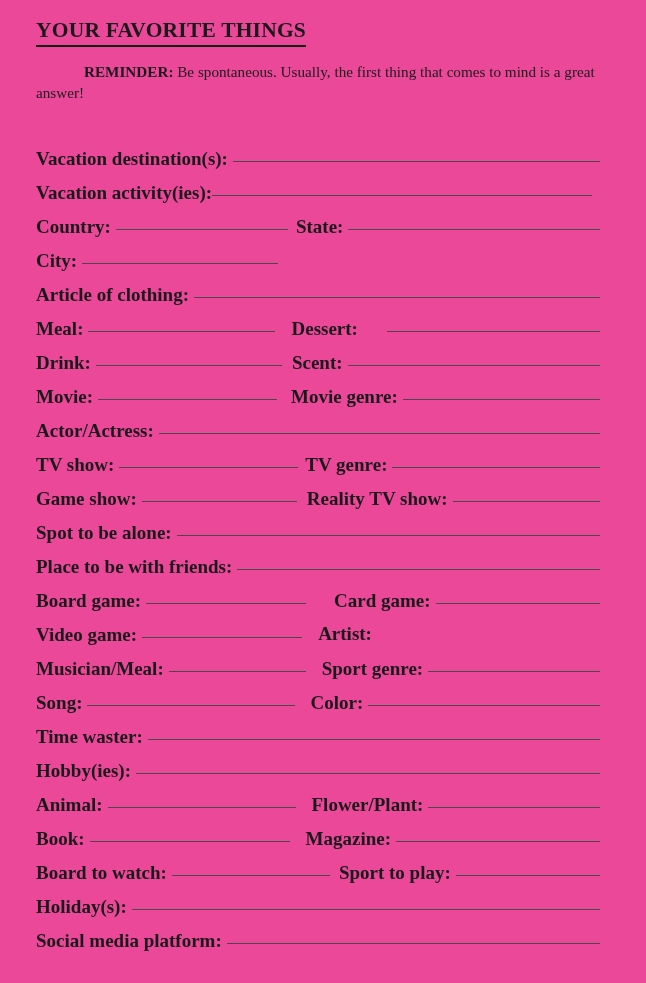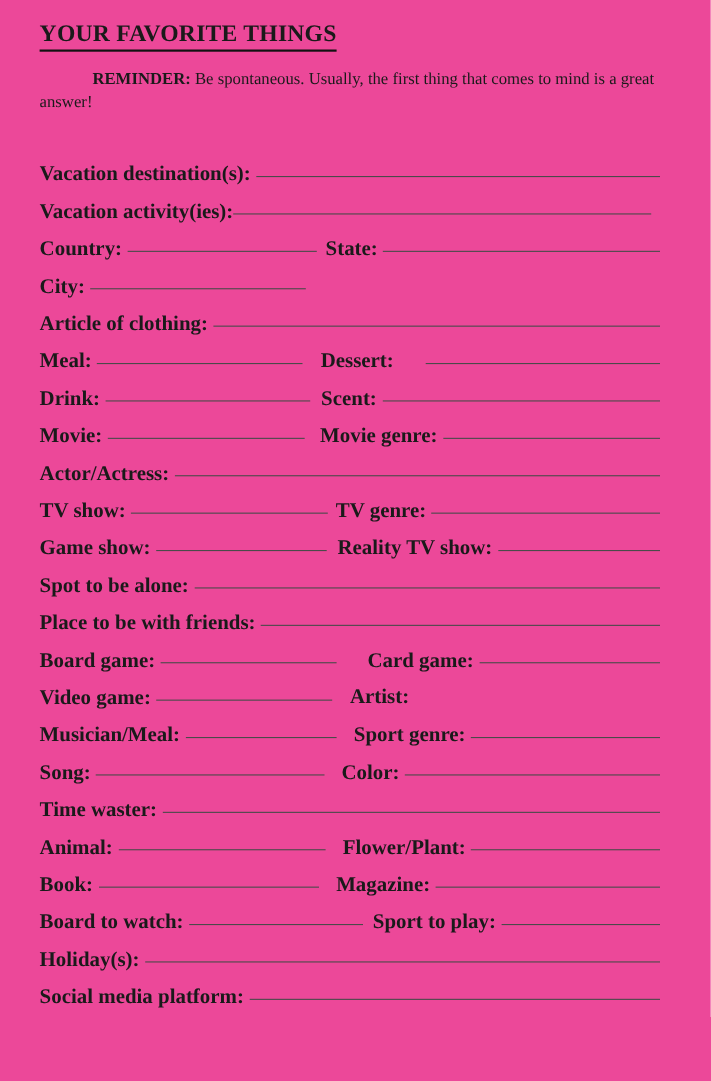--- a/index.html
+++ b/index.html
@@ -276,20 +276,26 @@
         </span>
       </li>
 
       <li class="form-row">
         <span class="field grow">
           <span class="field-label spaced">Time waster:</span>
           <span class="field-rule"></span>
         </span>
       </li>
 
+      <li class="form-row">
+        <span class="field grow">
+          <span class="field-label spaced">Hobby(ies):</span>
+          <span class="field-rule"></span>
+        </span>
+      </li>
 
       <li class="form-row">
         <span class="field">
           <span class="field-label spaced">Animal:</span>
           <span class="field-rule rule-fixed" style="width:188px;"></span>
         </span>
         <span class="field grow" style="margin-left:14px;">
           <span class="field-label spaced">Flower/Plant:</span>
           <span class="field-rule"></span>
         </span>

